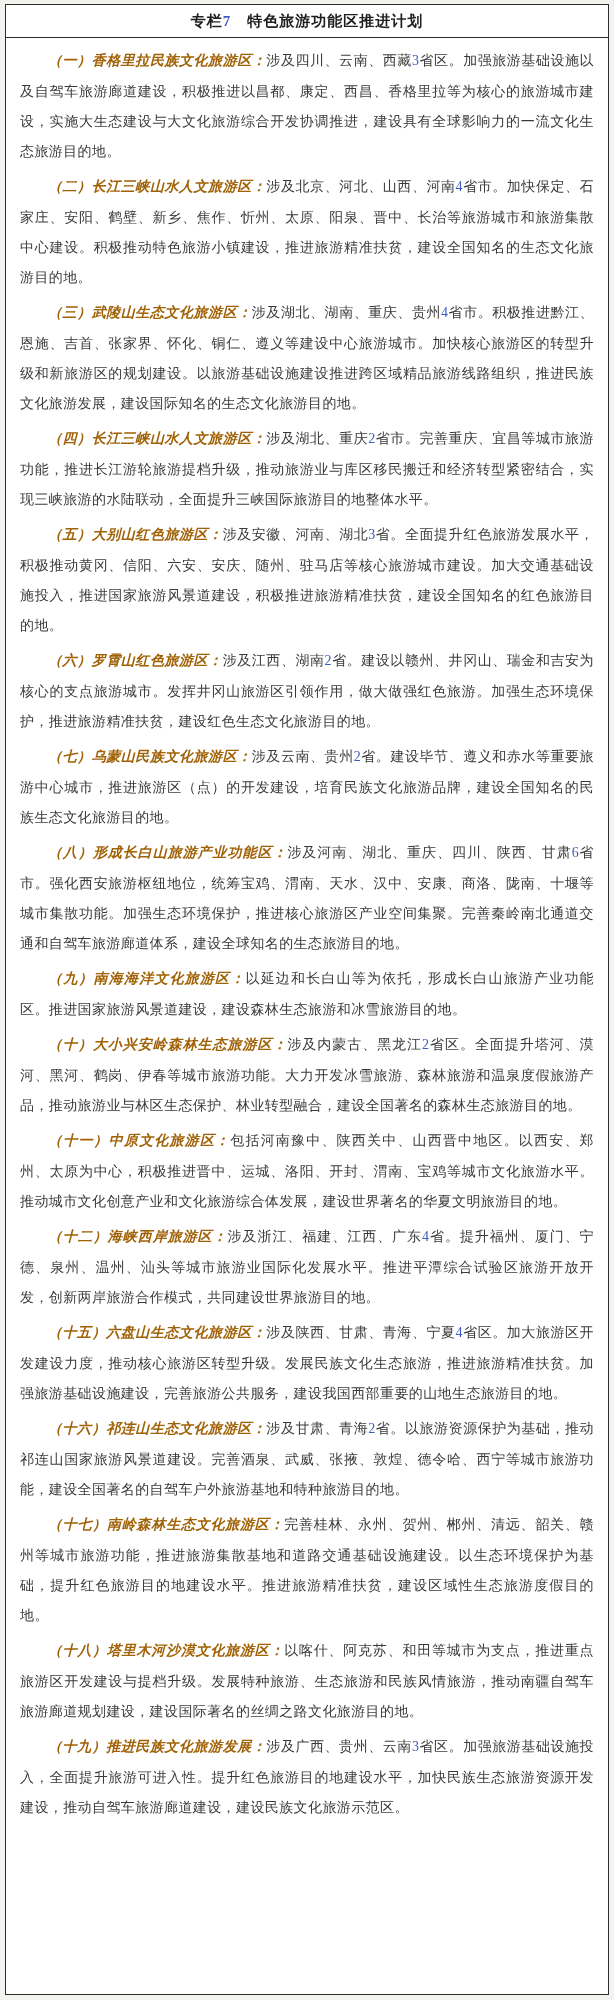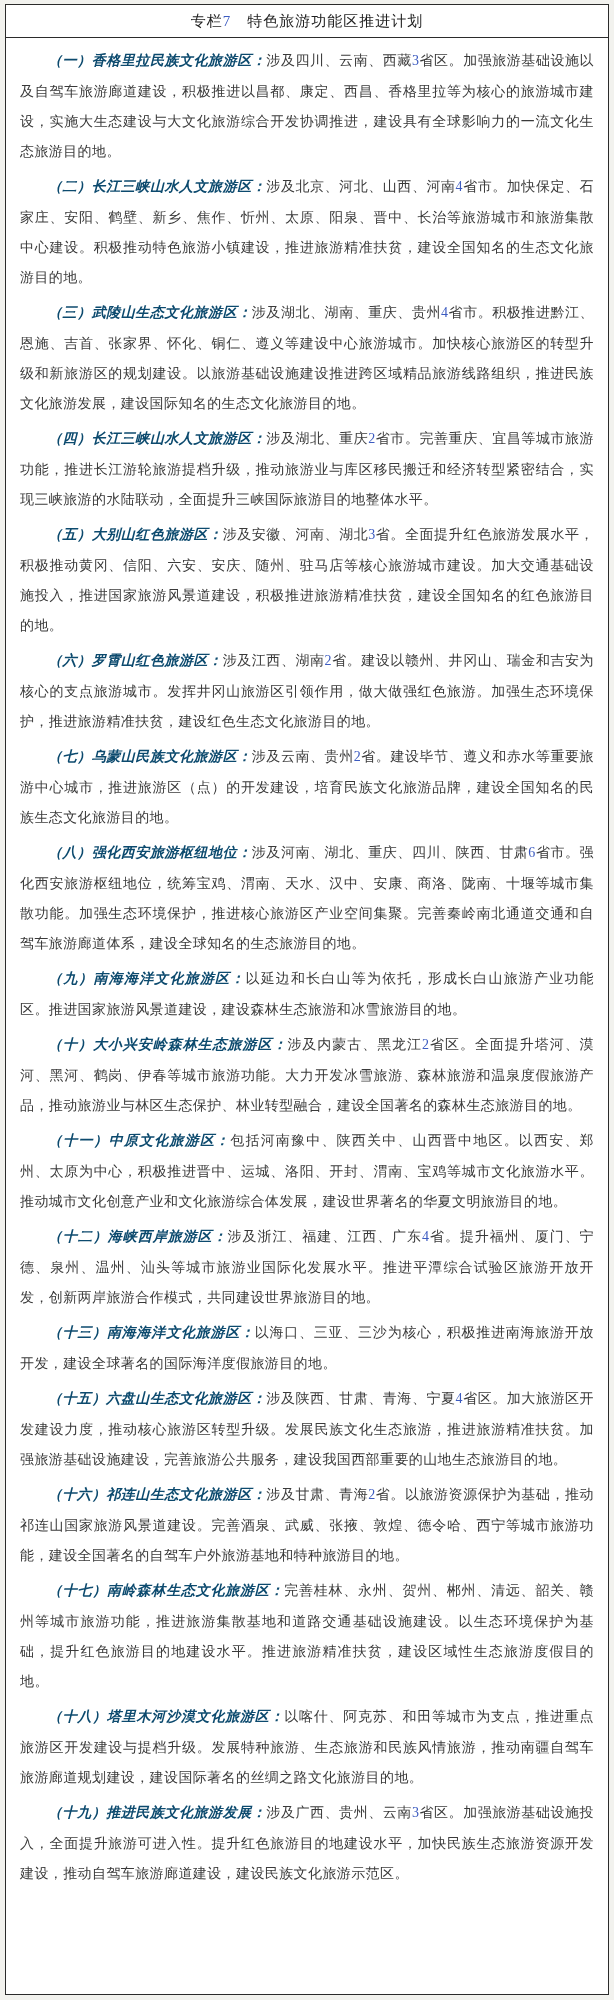--- a/index.html
+++ b/index.html
@@ -23,21 +23,21 @@
   }
   .doc-box{
     background:#ffffff;
     border:1px solid var(--border-col);
     height:100%;
     box-sizing:border-box;
     overflow:hidden;
   }
   .doc-title{
     text-align:center;
-    font-weight:normal;
+    font-weight:bold;
     font-size:15px;
     color:#1f1f1f;
     letter-spacing:1px;
     padding:7px 0 6px 0;
     border-bottom:1px solid var(--border-col);
   }
   .doc-body{
     padding:7px 14px 0 14px;
   }
   p.section{
@@ -47,21 +47,21 @@
     word-break:break-all;
     font-size:14px;
     line-height:30px;
     color:var(--text-col);
     letter-spacing:0.4px;
   }
   .heading{
     font-family:"Liberation Serif","DejaVu Serif",serif;
     font-style:italic;
     font-weight:600;
-    color:#0c4a6e;
+    color:#a16207;
   }
   .num{
     color:var(--digit-blue);
     font-family:"Liberation Serif","DejaVu Serif",serif;
     font-style:normal;
   }
 </style>
 </head>
 <body>
 
@@ -76,31 +76,30 @@
   <p class="section"><span class="heading">（三）武陵山生态文化旅游区：</span><span class="body-text">涉及湖北、湖南、重庆、贵州<span class="num">4</span>省市。积极推进黔江、恩施、吉首、张家界、怀化、铜仁、遵义等建设中心旅游城市。加快核心旅游区的转型升级和新旅游区的规划建设。以旅游基础设施建设推进跨区域精品旅游线路组织，推进民族文化旅游发展，建设国际知名的生态文化旅游目的地。</span></p>
 
   <p class="section"><span class="heading">（四）长江三峡山水人文旅游区：</span><span class="body-text">涉及湖北、重庆<span class="num">2</span>省市。完善重庆、宜昌等城市旅游功能，推进长江游轮旅游提档升级，推动旅游业与库区移民搬迁和经济转型紧密结合，实现三峡旅游的水陆联动，全面提升三峡国际旅游目的地整体水平。</span></p>
 
   <p class="section"><span class="heading">（五）大别山红色旅游区：</span><span class="body-text">涉及安徽、河南、湖北<span class="num">3</span>省。全面提升红色旅游发展水平，积极推动黄冈、信阳、六安、安庆、随州、驻马店等核心旅游城市建设。加大交通基础设施投入，推进国家旅游风景道建设，积极推进旅游精准扶贫，建设全国知名的红色旅游目的地。</span></p>
 
   <p class="section"><span class="heading">（六）罗霄山红色旅游区：</span><span class="body-text">涉及江西、湖南<span class="num">2</span>省。建设以赣州、井冈山、瑞金和吉安为核心的支点旅游城市。发挥井冈山旅游区引领作用，做大做强红色旅游。加强生态环境保护，推进旅游精准扶贫，建设红色生态文化旅游目的地。</span></p>
 
   <p class="section"><span class="heading">（七）乌蒙山民族文化旅游区：</span><span class="body-text">涉及云南、贵州<span class="num">2</span>省。建设毕节、遵义和赤水等重要旅游中心城市，推进旅游区（点）的开发建设，培育民族文化旅游品牌，建设全国知名的民族生态文化旅游目的地。</span></p>
 
-  <p class="section"><span class="heading">（八）强化西安旅游枢纽地位：</span><span class="body-text">涉及河南、湖北、重庆、四川、陕西、甘肃<span class="num">6</span>省市。强化西安旅游枢纽地位，统筹宝鸡、渭南、天水、汉中、安康、商洛、陇南、十堰等城市集散功能。加强生态环境保护，推进核心旅游区产业空间集聚。完善秦岭南北通道交通和自驾车旅游廊道体系，建设全球知名的生态旅游目的地。</span></p>
+  <p class="section"><span class="heading">（八）形成长白山旅游产业功能区：</span><span class="body-text">涉及河南、湖北、重庆、四川、陕西、甘肃<span class="num">6</span>省市。强化西安旅游枢纽地位，统筹宝鸡、渭南、天水、汉中、安康、商洛、陇南、十堰等城市集散功能。加强生态环境保护，推进核心旅游区产业空间集聚。完善秦岭南北通道交通和自驾车旅游廊道体系，建设全球知名的生态旅游目的地。</span></p>
 
   <p class="section"><span class="heading">（九）南海海洋文化旅游区：</span><span class="body-text">以延边和长白山等为依托，形成长白山旅游产业功能区。推进国家旅游风景道建设，建设森林生态旅游和冰雪旅游目的地。</span></p>
 
   <p class="section"><span class="heading">（十）大小兴安岭森林生态旅游区：</span><span class="body-text">涉及内蒙古、黑龙江<span class="num">2</span>省区。全面提升塔河、漠河、黑河、鹤岗、伊春等城市旅游功能。大力开发冰雪旅游、森林旅游和温泉度假旅游产品，推动旅游业与林区生态保护、林业转型融合，建设全国著名的森林生态旅游目的地。</span></p>
 
   <p class="section"><span class="heading">（十一）中原文化旅游区：</span><span class="body-text">包括河南豫中、陕西关中、山西晋中地区。以西安、郑州、太原为中心，积极推进晋中、运城、洛阳、开封、渭南、宝鸡等城市文化旅游水平。推动城市文化创意产业和文化旅游综合体发展，建设世界著名的华夏文明旅游目的地。</span></p>
 
   <p class="section"><span class="heading">（十二）海峡西岸旅游区：</span><span class="body-text">涉及浙江、福建、江西、广东<span class="num">4</span>省。提升福州、厦门、宁德、泉州、温州、汕头等城市旅游业国际化发展水平。推进平潭综合试验区旅游开放开发，创新两岸旅游合作模式，共同建设世界旅游目的地。</span></p>
 
-  <p class="section"><span class="heading">（十三）南海海洋文化旅游区：</span><span class="body-text">以海口、三亚、三沙为核心，积极推进南海旅游开放开发，建设全球著名的国际海洋度假旅游目的地。</span></p>
 
 
   <p class="section"><span class="heading">（十五）六盘山生态文化旅游区：</span><span class="body-text">涉及陕西、甘肃、青海、宁夏<span class="num">4</span>省区。加大旅游区开发建设力度，推动核心旅游区转型升级。发展民族文化生态旅游，推进旅游精准扶贫。加强旅游基础设施建设，完善旅游公共服务，建设我国西部重要的山地生态旅游目的地。</span></p>
 
   <p class="section"><span class="heading">（十六）祁连山生态文化旅游区：</span><span class="body-text">涉及甘肃、青海<span class="num">2</span>省。以旅游资源保护为基础，推动祁连山国家旅游风景道建设。完善酒泉、武威、张掖、敦煌、德令哈、西宁等城市旅游功能，建设全国著名的自驾车户外旅游基地和特种旅游目的地。</span></p>
 
   <p class="section"><span class="heading">（十七）南岭森林生态文化旅游区：</span><span class="body-text">完善桂林、永州、贺州、郴州、清远、韶关、赣州等城市旅游功能，推进旅游集散基地和道路交通基础设施建设。以生态环境保护为基础，提升红色旅游目的地建设水平。推进旅游精准扶贫，建设区域性生态旅游度假目的地。</span></p>
 
   <p class="section"><span class="heading">（十八）塔里木河沙漠文化旅游区：</span><span class="body-text">以喀什、阿克苏、和田等城市为支点，推进重点旅游区开发建设与提档升级。发展特种旅游、生态旅游和民族风情旅游，推动南疆自驾车旅游廊道规划建设，建设国际著名的丝绸之路文化旅游目的地。</span></p>
 

